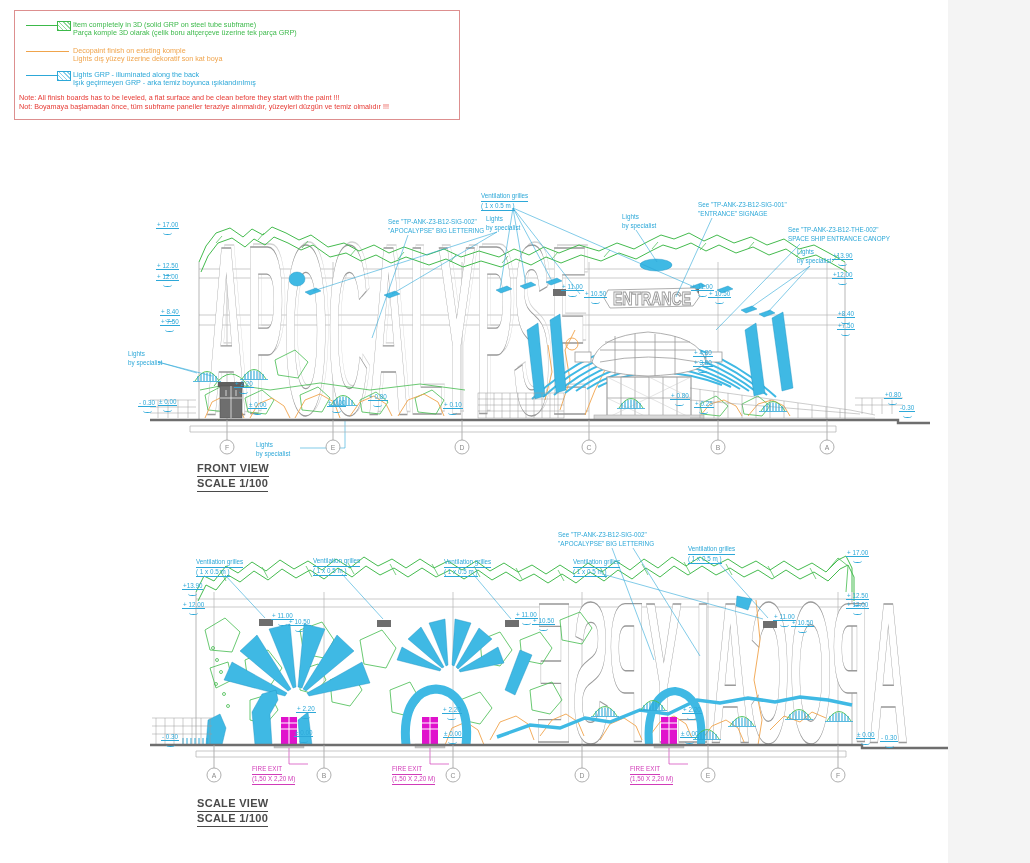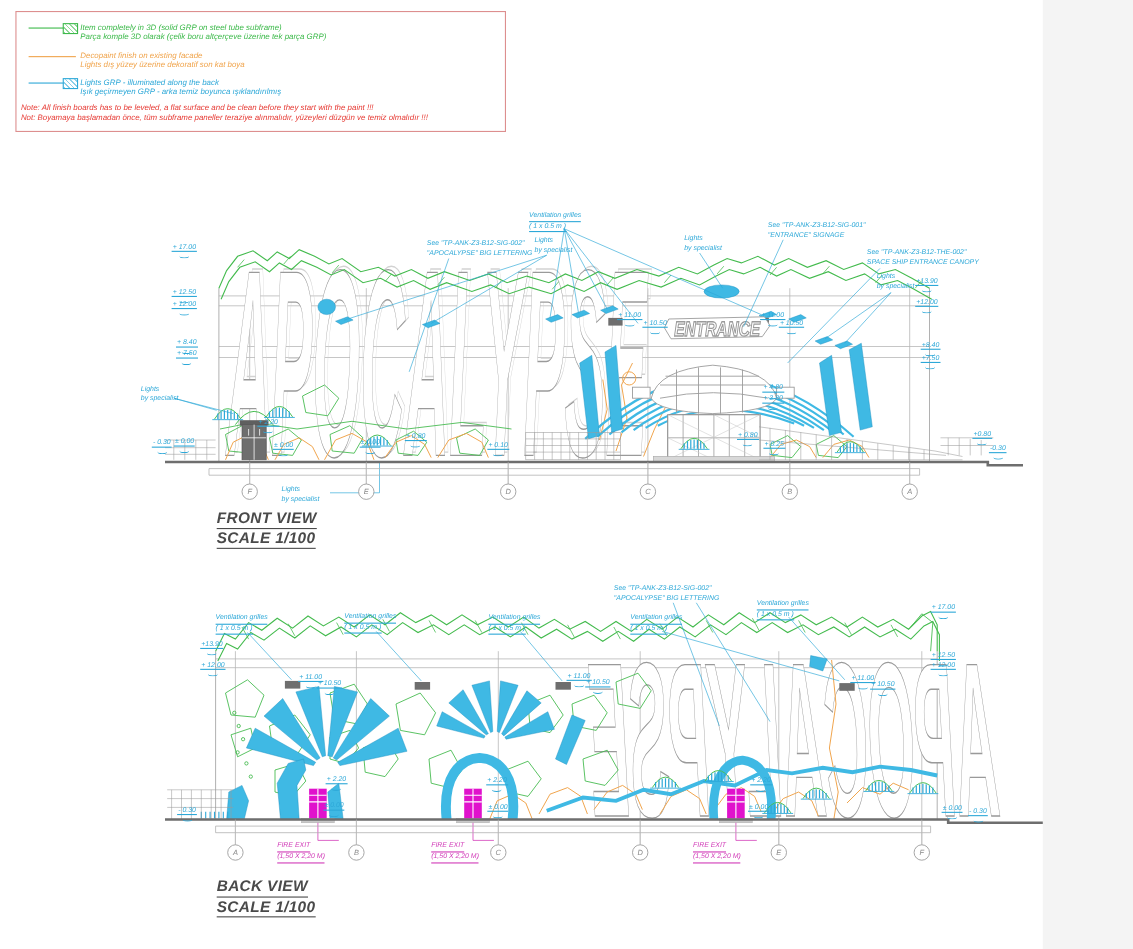--- a/index.html
+++ b/index.html
@@ -1,17 +1,17 @@
 <!DOCTYPE html>
 <html><head>
 <meta charset="utf-8">
 <style>
   html,body{margin:0;padding:0;background:#f4f4f4;}
   .page{position:relative;width:948px;height:863px;background:#ffffff;overflow:hidden;
-        font-family:"Liberation Sans",sans-serif;font-style:italic;}
+        font-family:"Liberation Sans",sans-serif;}
   .a{position:absolute;}
   svg text{font-family:"Liberation Sans",sans-serif;}
 
   
   .legend{position:absolute;left:14px;top:10px;width:444px;height:108px;
           border:1px solid #dd8f8f;background:#fff;}
   .lrow{position:absolute;left:0;width:100%;font-size:7.2px;line-height:1.18;}
   .lsw{position:absolute;width:32px;border-top:1.2px solid;top:4px;}
   .sw{position:absolute;width:12px;height:8px;border:1px solid;top:0;}
   .sw.g{background:repeating-linear-gradient(45deg,rgba(60,185,74,.55) 0 1px,transparent 1px 3px);}
@@ -24,41 +24,41 @@
 
   
   .lvl{position:absolute;font-size:6.3px;color:#2da8d8;text-align:center;line-height:1;white-space:nowrap;}
   .lvl>span{display:inline-block;border-bottom:1px solid #2da8d8;padding:0 1px;}
   .lvl::after{content:"";display:block;margin:1px auto 0;width:9px;height:4px;
               border-bottom:1.3px solid #2da8d8;border-radius:50%;}
   .co{position:absolute;font-size:6.3px;color:#2da8d8;line-height:1.35;white-space:nowrap;}
   .co .u{border-bottom:.8px solid #2da8d8;display:inline-block;}
   .fire{position:absolute;font-size:6.3px;color:#d13bb8;line-height:1.4;white-space:nowrap;}
   .fire .u{border-bottom:.8px solid #d13bb8;display:inline-block;}
-  .vtitle{position:absolute;font-size:14px;font-weight:bold;color:#4a4a4a;letter-spacing:.3px;line-height:1.25;}
+  .vtitle{position:absolute;font-size:11px;font-weight:bold;color:#4a4a4a;letter-spacing:.3px;line-height:1.25;}
   .vtitle span{display:inline-block;border-bottom:1px solid #4a4a4a;}
 </style>
 </head>
 <body>
 
 <div class="page">
 
   <div class="legend">
     <div class="lrow green" style="top:10px;">
       <span class="lsw green" style="left:11px;"></span>
       <span class="sw g green" style="left:42px;"></span>
       <div class="ltx">
           <div>Item completely in 3D  (solid GRP on steel tube subframe)</div>
         <div>Parça komple 3D olarak (çelik boru altçerçeve üzerine tek parça GRP)</div>
         </div>
     </div>
     <div class="lrow orange" style="top:36px;">
       <span class="lsw orange" style="left:11px;width:43px;"></span>
       <div class="ltx">
-          <div>Decopaint finish on existing facade</div>
+          <div>Decopaint finish on existing komple</div>
         <div>Lights dış yüzey üzerine dekoratif son kat boya</div>
         </div>
     </div>
     <div class="lrow cyan" style="top:60px;">
       <span class="lsw cyan" style="left:11px;"></span>
       <span class="sw c cyan" style="left:42px;"></span>
       <div class="ltx">
           <div>Lights GRP - illuminated along the back</div>
         <div>Işık geçirmeyen GRP - arka temiz boyunca ışıklandırılmış</div>
         </div>
@@ -438,17 +438,17 @@
   <div class="fire" style="left:392px;top:765px;">
     <div><span class="u">FIRE EXIT</span></div>
     <div><span class="u">(1,50 X 2,20 M)</span></div>
   </div>
   <div class="fire" style="left:630px;top:765px;">
     <div><span class="u">FIRE EXIT</span></div>
     <div><span class="u">(1,50 X 2,20 M)</span></div>
   </div>
 
   <div class="vtitle" style="left:197px;top:797px;">
-    <div><span>BACK VIEW</span></div>
+    <div><span>SCALE VIEW</span></div>
     <div><span>SCALE 1/100</span></div>
   </div>
 
 </div>
 
 </body></html>

